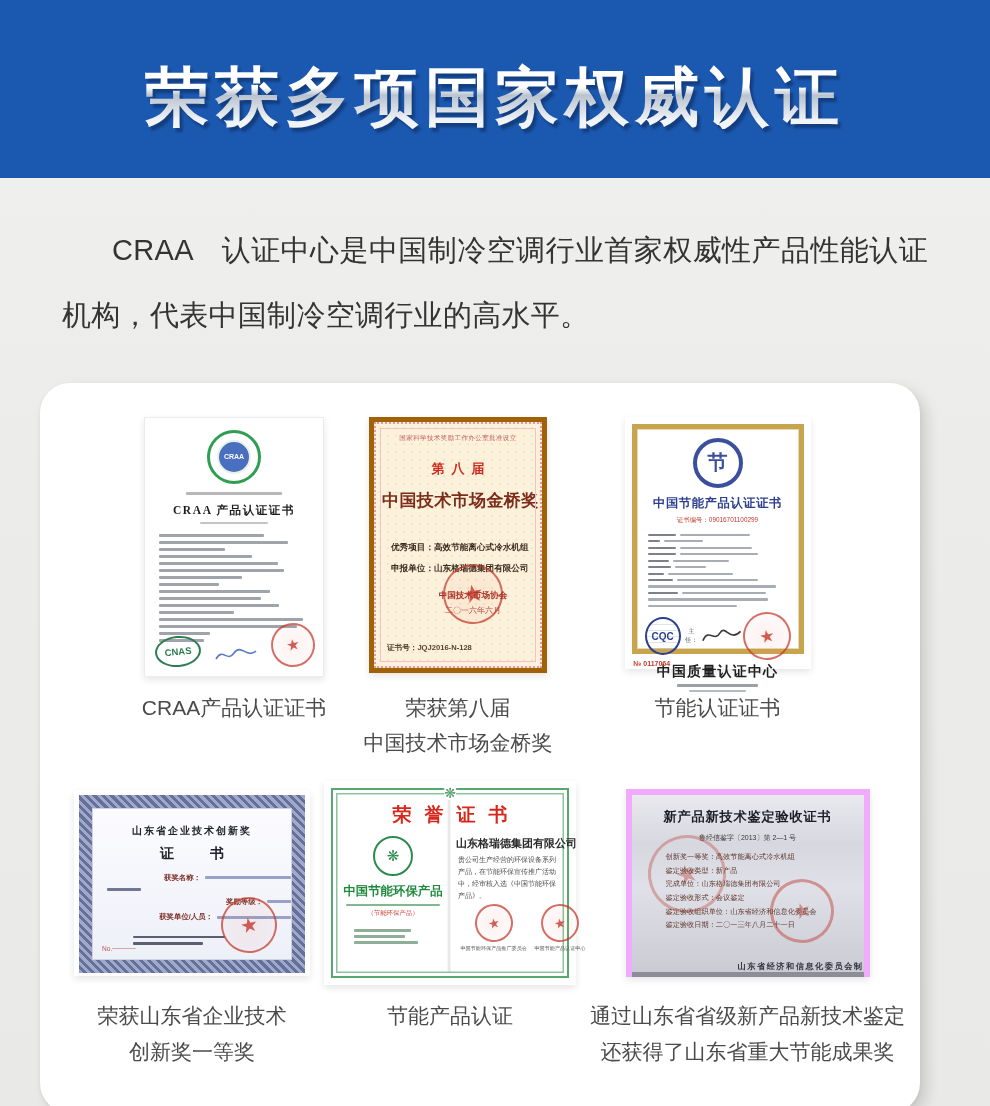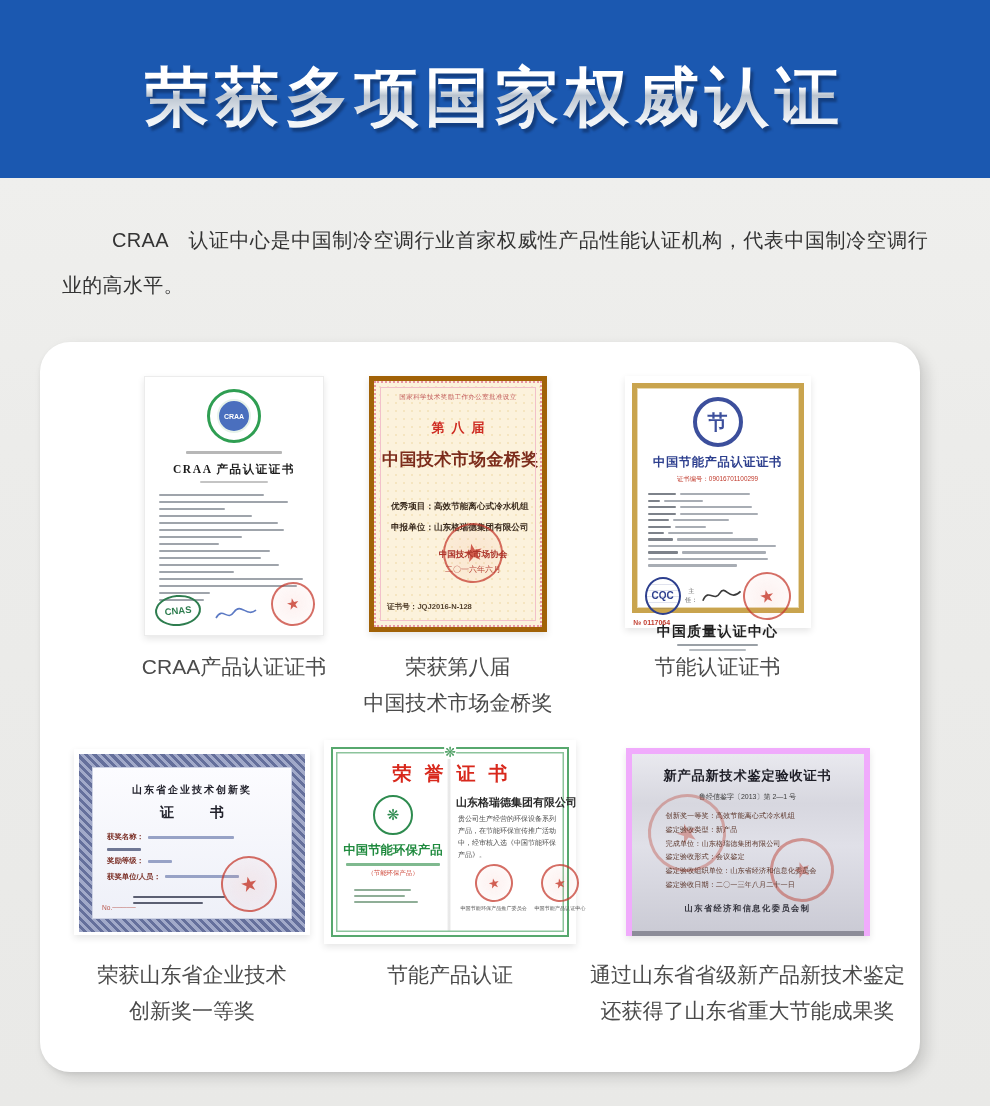--- a/index.html
+++ b/index.html
@@ -20,21 +20,21 @@
   .banner-title{
     margin:0;padding-top:16px;
     font-size:64px;font-weight:800;letter-spacing:6px;line-height:1;
     background:linear-gradient(180deg,#ffffff 48%,#b9c3cf 58%,#f2f5f8 90%);
     -webkit-background-clip:text;background-clip:text;color:transparent;
     filter:drop-shadow(3px 4px 1px rgba(8,30,70,.45));
     white-space:nowrap;
   }
   
   .intro{
-    margin:40px 62px 0;font-size:20px;line-height:2.25;color:#343434;
+    margin:40px 62px 0;font-size:29px;line-height:2.25;color:#343434;
     text-indent:50px;letter-spacing:.3px;text-align:justify;
   }
   
   .card{
     box-sizing:border-box;width:880px;height:730px;margin:34px 0 0 40px;
     background:#fff;border-radius:30px;
     box-shadow:7px 6px 14px rgba(0,0,0,.13),0 2px 4px rgba(0,0,0,.06);
     padding:34px 44px 0 48px;
   }
   .grid{display:grid;grid-template-columns:1fr 1fr 1fr;}
@@ -111,21 +111,21 @@
   .photo4{background:#fff;padding:5px 5px 3px;box-shadow:0 3px 7px rgba(0,0,0,.10);}
   .c4-border{background-color:#7d88b4;
     background-image:repeating-linear-gradient(45deg,rgba(255,255,255,.28) 0 3px,rgba(38,48,92,.28) 3px 6px);
     padding:13px;}
   .c4-inner{position:relative;box-sizing:border-box;width:200px;height:152px;text-align:center;
     background:linear-gradient(180deg,#fcfcff 0%,#eef0f8 100%);border:1px solid #cdd2e4;}
   .c4-title{font-size:10px;font-weight:900;color:#22222c;letter-spacing:2px;margin-top:15px;
     font-family:"Liberation Serif","DejaVu Serif",serif;white-space:nowrap;}
   .c4-sub{font-size:14px;font-weight:900;color:#22222c;letter-spacing:11px;padding-left:11px;margin-top:7px;}
   .c4-rows{text-align:left;margin:10px 0 0 14px;}
-  .c4-row{display:flex;align-items:center;margin-top:5.5px;}
+  .c4-row{display:flex;align-items:center;margin-top:5.5px;justify-content:flex-end;}
   .c4-lbl{font-size:7.4px;color:#7c3128;font-weight:bold;flex:none;}
   .c4-val{height:3px;background:#97a2c6;margin-left:4px;border-radius:1px;}
   .c4-bracket{height:3px;width:34px;background:#6f7794;border-radius:1px;margin-top:5.5px;}
   .c4-stamp{position:absolute;right:14px;bottom:6px;width:52px;height:52px;font-size:20px;}
   .c4-no{position:absolute;left:9px;bottom:7px;font-size:6.6px;color:#b8554a;}
   .c4-sign{position:absolute;right:66px;bottom:14px;text-align:right;}
   .c4-sign i{display:block;height:2.4px;background:#5b5f72;border-radius:1px;margin-top:4px;}
   
   .cert5{box-sizing:border-box;width:252px;height:204px;background:#fff;padding:7px;
     box-shadow:0 3px 7px rgba(0,0,0,.10);}
@@ -156,21 +156,21 @@
     background:linear-gradient(180deg,#e9e9ef 0%,#d7d7df 28%,#e0e0e8 52%,#cbcbd5 100%);
     border-bottom:5px solid #8d8d99;padding-top:13px;}
   .c6-title{font-size:13.2px;font-weight:900;color:#1d1d26;letter-spacing:.8px;white-space:nowrap;
     font-family:"Liberation Serif","DejaVu Serif",serif;}
   .c6-no{font-size:7px;color:#3a3a3a;margin-top:7px;}
   .c6-stamp{position:absolute;border-radius:50%;display:flex;align-items:center;justify-content:center;transform:rotate(-18deg);}
   .c6-s1{width:72px;height:72px;left:16px;top:40px;border:3px solid rgba(190,70,58,.38);color:rgba(190,70,58,.42);font-size:26px;}
   .c6-s2{width:58px;height:58px;right:30px;top:84px;border:3px solid rgba(190,70,58,.5);color:rgba(190,70,58,.5);font-size:21px;}
   .c6-rows{position:relative;text-align:left;margin:7px 0 0 34px;}
   .c6-rows div{font-size:7.2px;color:#5d382d;line-height:1.9;white-space:nowrap;}
-  .c6-footer{position:absolute;bottom:17px;width:100%;font-size:8.2px;font-weight:bold;color:#32323c;letter-spacing:1.5px;}
+  .c6-footer{position:absolute;bottom:0;width:100%;font-size:8.2px;font-weight:bold;color:#32323c;letter-spacing:1.5px;text-align:right;}
 </style>
 </head>
 <body>
 
 <header class="banner">
   <h1 class="banner-title">荣获多项国家权威认证</h1>
 </header>
 
 <p class="intro">CRAA　认证中心是中国制冷空调行业首家权威性产品性能认证机构，代表中国制冷空调行业的高水平。</p>
 

